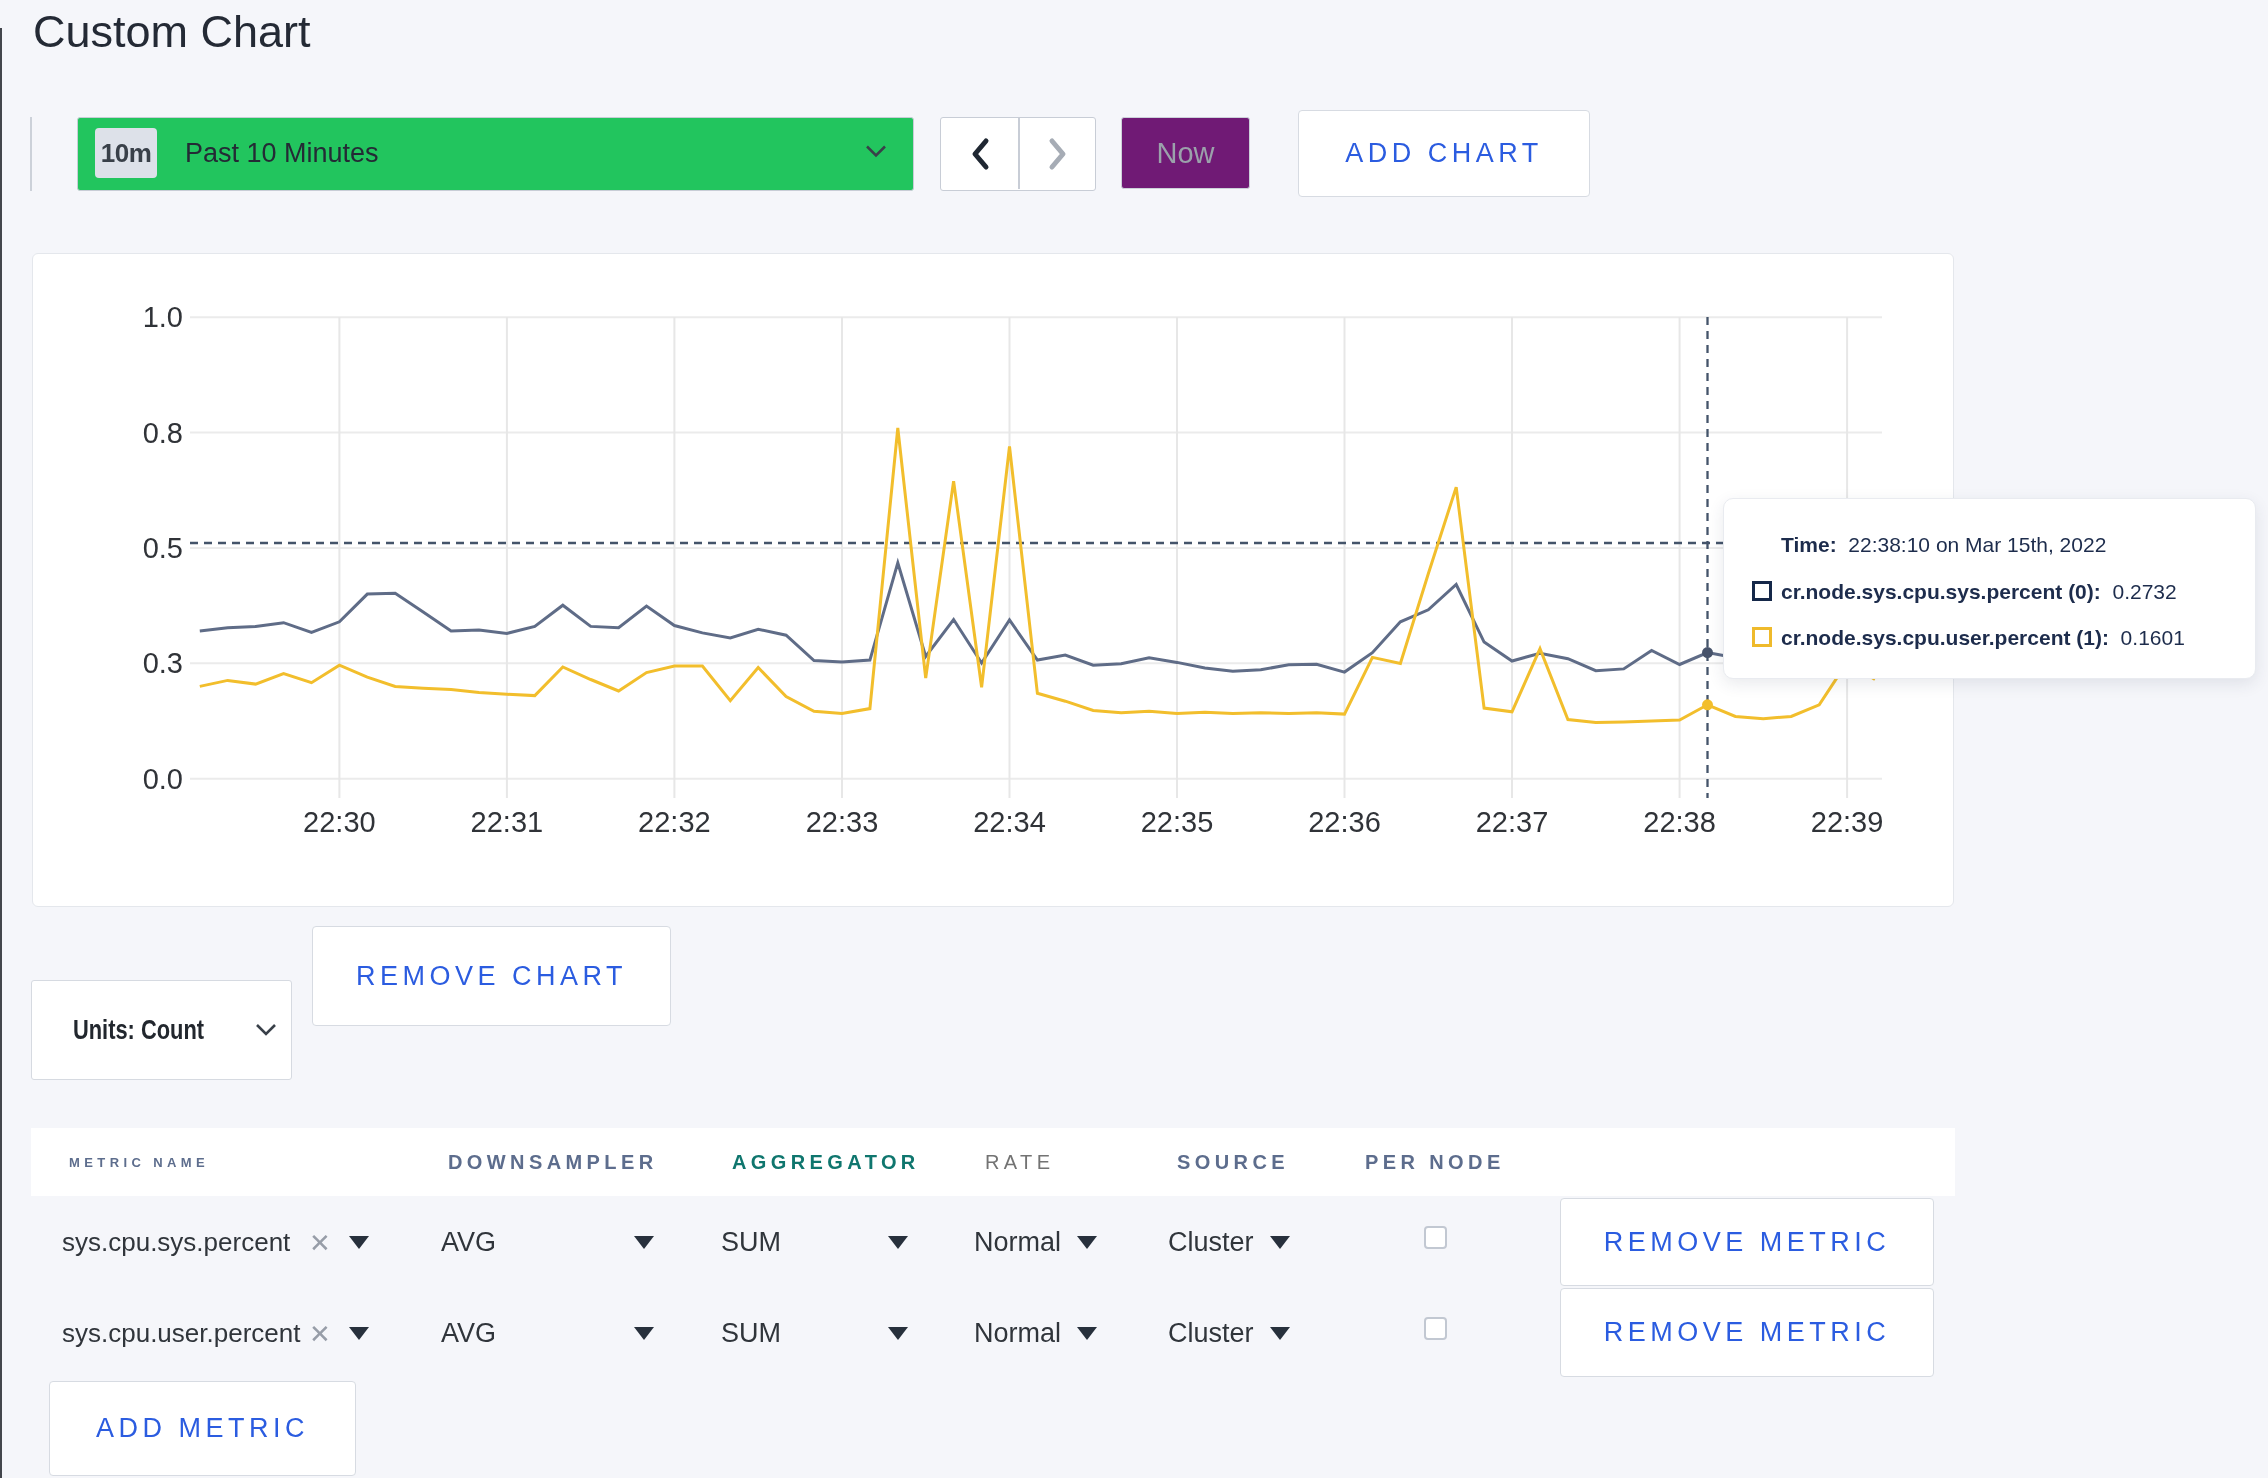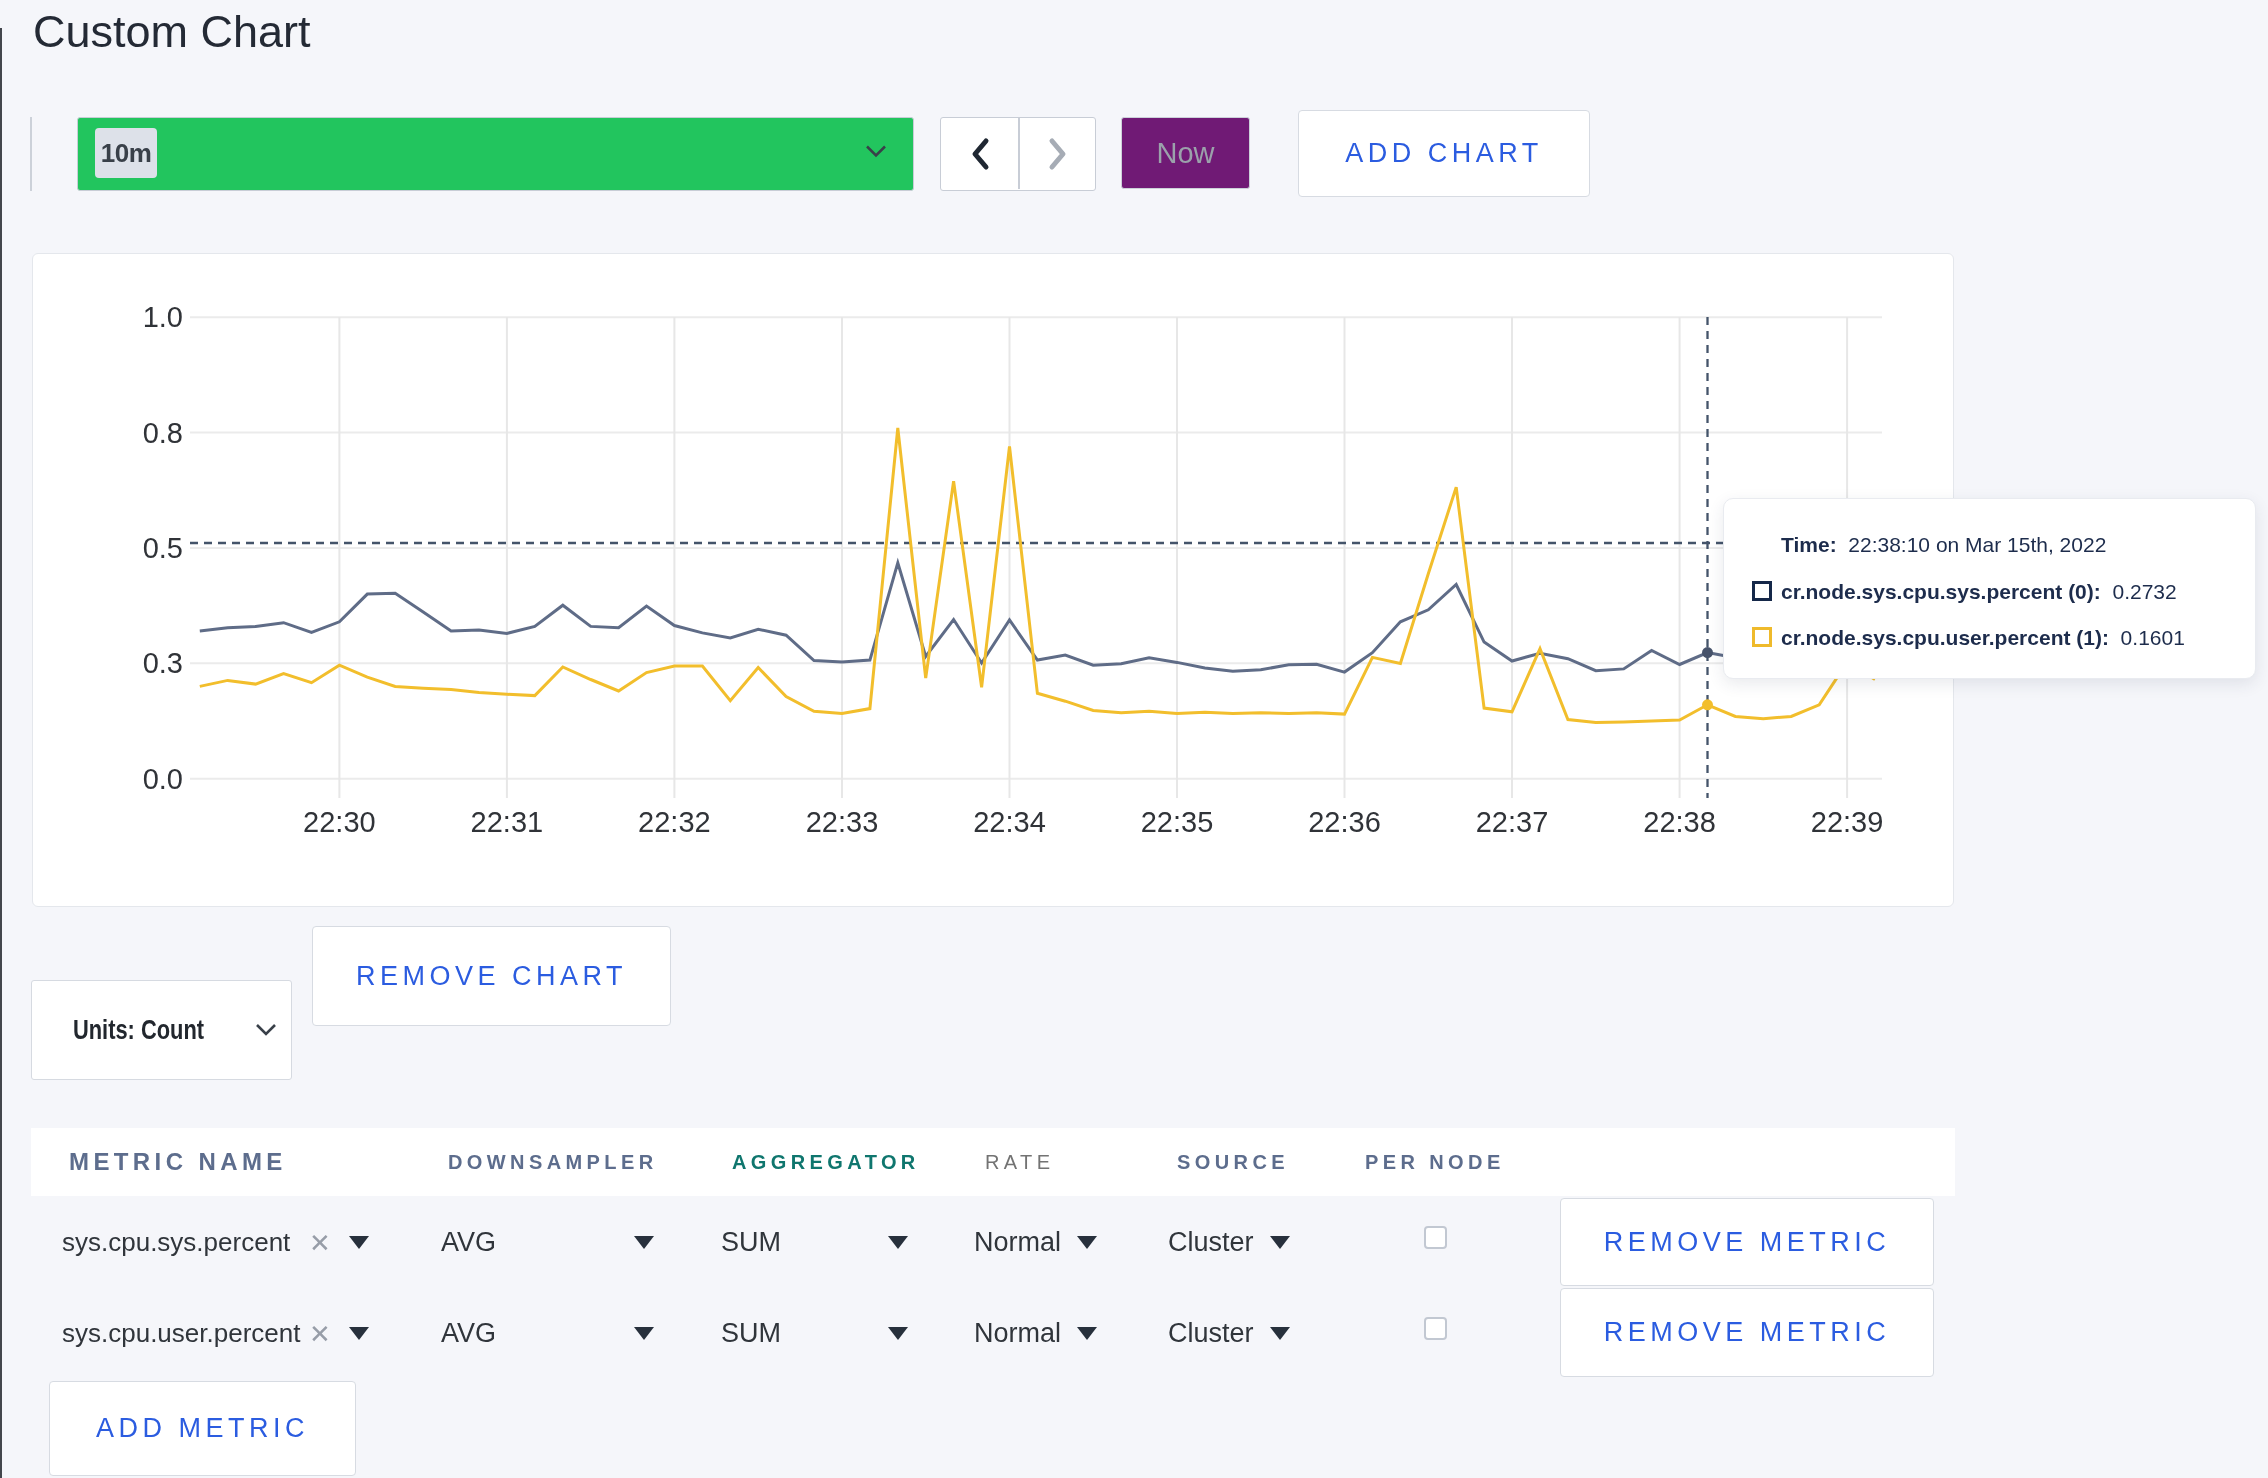--- a/index.html
+++ b/index.html
@@ -8,20 +8,21 @@
 .tri{position:absolute;width:0;height:0;border-left:10px solid transparent;border-right:10px solid transparent;border-top:13px solid #27303c;}
 .rowtxt{position:absolute;font-size:27px;color:#30353b;}
 .mname{position:absolute;font-size:26px;color:#30353b;}
 </style></head><body>
 <div class="abs" style="left:0;top:28px;width:2px;height:1450px;background:#43464c;"></div>
 <div class="abs" style="left:33px;top:6px;font-size:45px;color:#242a35;">Custom Chart</div>
 
 <div class="abs" style="left:30px;top:117px;width:2px;height:74px;background:#ccd1d9;"></div>
 <div class="abs" style="left:77px;top:117px;width:837px;height:74px;background:#22c55e;border:1.5px solid #c8cdd6;border-radius:3px;">
   <div class="abs" style="left:17px;top:10px;width:62px;height:50px;background:#dde1e9;border-radius:4px;display:flex;align-items:center;justify-content:center;font-size:26px;font-weight:bold;color:#394049;letter-spacing:-0.5px;">10m</div>
+  <div class="abs" style="left:107px;top:0;height:71px;display:flex;align-items:center;font-size:27px;color:#242a35;">Past 10 Minutes</div>
   <svg class="abs" style="left:786px;top:25px;" width="24" height="16" viewBox="0 0 24 16">
       <path d="M3 3.5 L12 12.5 L21 3.5" fill="none" stroke="#394049" stroke-width="2.5"></path>
     </svg>
 </div>
 <div class="abs" style="left:940px;top:117px;width:156px;height:74px;background:#fff;border:1.5px solid #c8cdd6;border-radius:3px;">
   <div class="abs" style="left:77px;top:0;width:1.5px;height:71px;background:#c8cdd6;"></div>
   <svg class="abs" style="left:27px;top:19px;" width="24" height="34" viewBox="0 0 24 34">
       <path d="M18 4 L7 17 L18 30" fill="none" stroke="#1f2732" stroke-width="5" stroke-linecap="round" stroke-linejoin="round"></path>
     </svg>
   <svg class="abs" style="left:105px;top:19px;" width="24" height="34" viewBox="0 0 24 34">
@@ -81,21 +82,21 @@
 
 <div class="abs" style="left:31px;top:980px;width:261px;height:100px;background:#fff;border:1.5px solid #d6dae1;border-radius:3px;">
   <div class="abs" style="left:41px;top:0;height:97px;display:flex;align-items:center;font-size:28px;font-weight:bold;color:#22272e;transform:scaleX(0.78);transform-origin:left center;">Units: Count</div>
   <svg class="abs" style="left:222px;top:41px;" width="24" height="16" viewBox="0 0 24 16">
       <path d="M3 3 L12 12 L21 3" fill="none" stroke="#394049" stroke-width="2.6"></path>
     </svg>
 </div>
 <div class="btn" style="left:312px;top:926px;width:359px;height:100px;">REMOVE CHART</div>
 
 <div class="abs" style="left:31px;top:1128px;width:1924px;height:68px;background:#fff;"></div>
-<div class="abs" style="top:1128px;height:68px;left:69px;display:flex;align-items:center;font-size:24px;font-weight:bold;letter-spacing:4.4px;color:#5d6d8d;">METRIC NAME</div>
+<div class="abs" style="top:1128px;height:68px;left:69px;display:flex;align-items:center;font-size:13px;font-weight:bold;letter-spacing:4.4px;color:#5d6d8d;">METRIC NAME</div>
 <div class="abs" style="top:1128px;height:68px;left:448px;display:flex;align-items:center;font-size:20px;font-weight:bold;letter-spacing:4.4px;color:#5d6d8d;">DOWNSAMPLER</div>
 <div class="abs" style="top:1128px;height:68px;left:732px;display:flex;align-items:center;font-size:20px;font-weight:bold;letter-spacing:4.4px;color:#0f766e;">AGGREGATOR</div>
 <div class="abs" style="top:1128px;height:68px;left:985px;display:flex;align-items:center;font-size:20px;font-weight:normal;letter-spacing:4.4px;color:#737373;">RATE</div>
 <div class="abs" style="top:1128px;height:68px;left:1177px;display:flex;align-items:center;font-size:20px;font-weight:bold;letter-spacing:4.4px;color:#5d6d8d;">SOURCE</div>
 <div class="abs" style="top:1128px;height:68px;left:1365px;display:flex;align-items:center;font-size:20px;font-weight:bold;letter-spacing:4.4px;color:#5d6d8d;">PER NODE</div>
 
 <div class="mname" style="left:62px;top:1227px;">sys.cpu.sys.percent</div>
 <div class="abs" style="left:309px;top:1228px;font-size:26px;color:#979da8;">✕</div>
 <div class="tri" style="left:349px;top:1236px;"></div>
 <div class="rowtxt" style="left:441px;top:1227px;">AVG</div>

